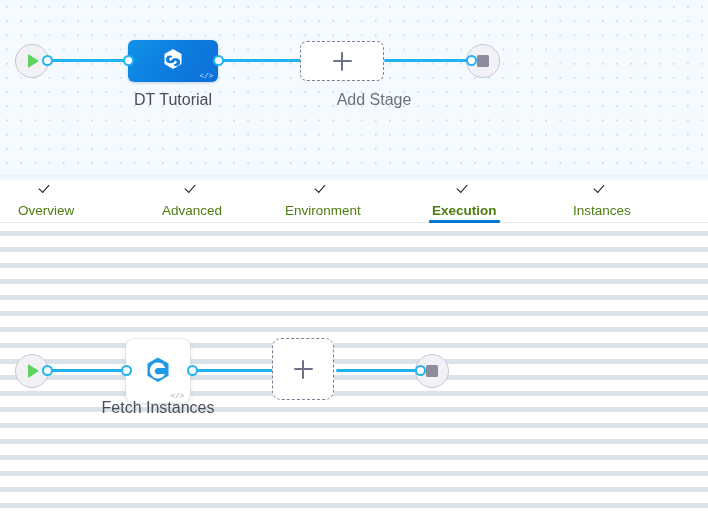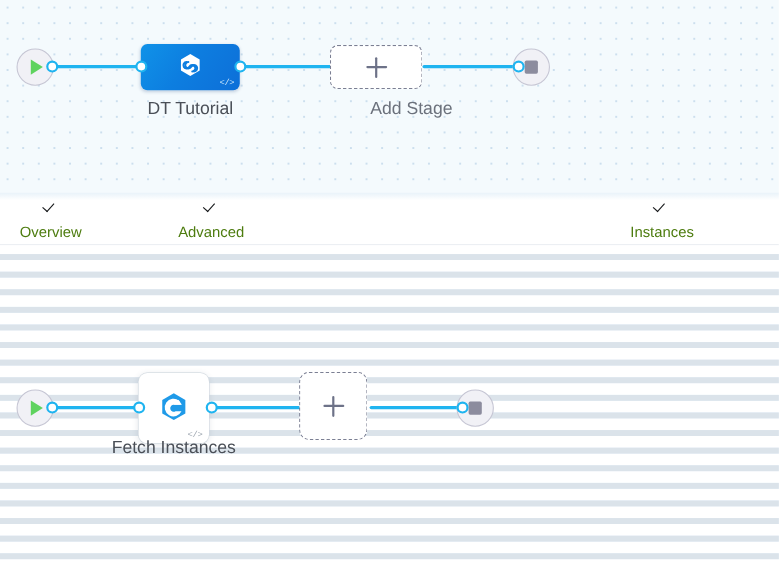--- a/index.html
+++ b/index.html
@@ -265,21 +265,30 @@
     <div class="tab" style="left:18px;">
       <span class="check"></span>
       <span>Overview</span>
     </div>
 
     <div class="tab" style="left:162px;">
       <span class="check"></span>
       <span>Advanced</span>
     </div>
 
-
+    <div class="tab" style="left:285px;">
+      <span class="check"></span>
+      <span>Environment</span>
+    </div>
+
+    <div class="tab active" style="left:432px;">
+      <span class="check"></span>
+      <span>Execution</span>
+      <span class="underline"></span>
+    </div>
 
     <div class="tab" style="left:573px;">
       <span class="check"></span>
       <span>Instances</span>
     </div>
   </div>
 
   <div class="step-canvas">
 
     <div class="pipe" style="left:46px; top:146px; width:88px;"></div>

